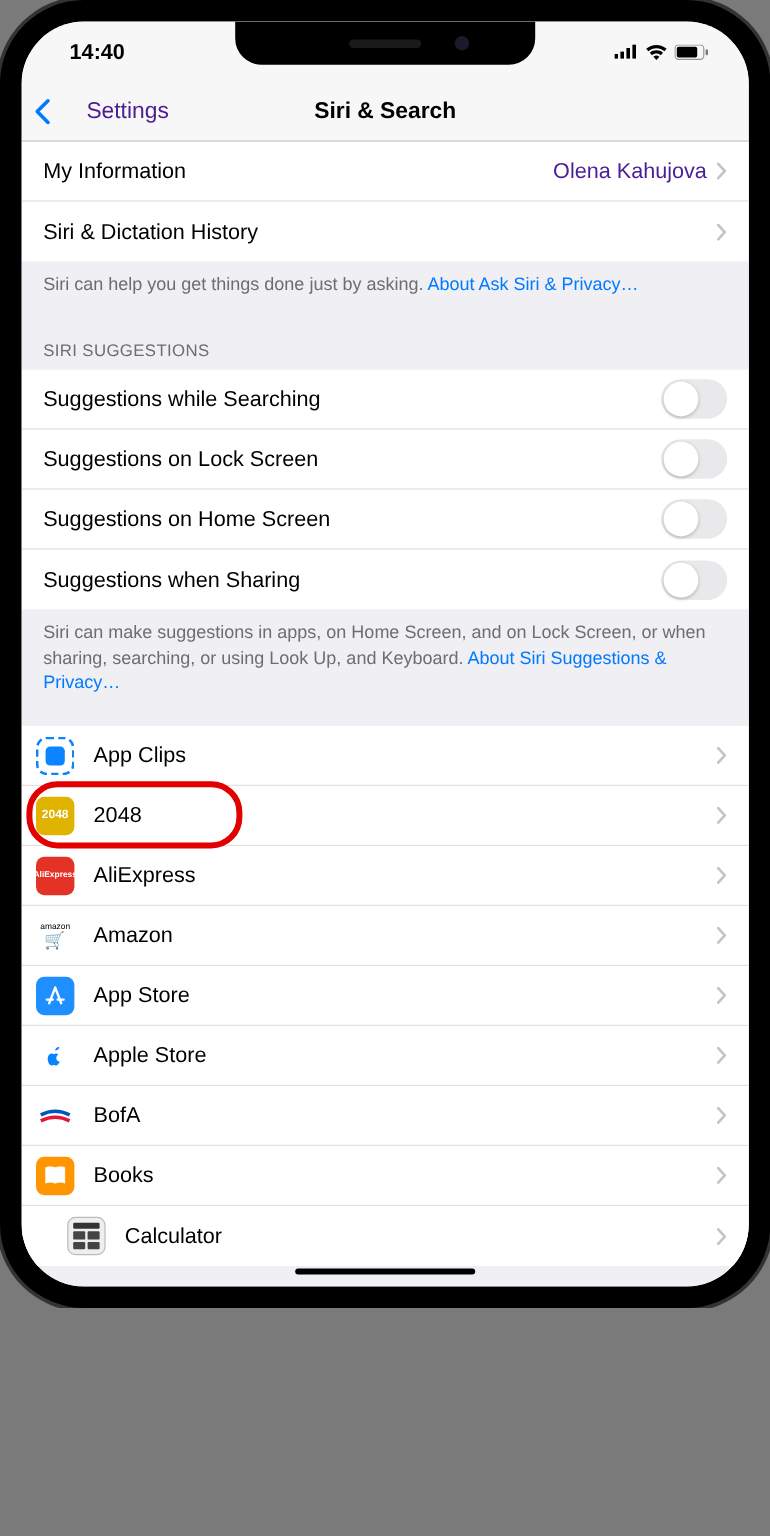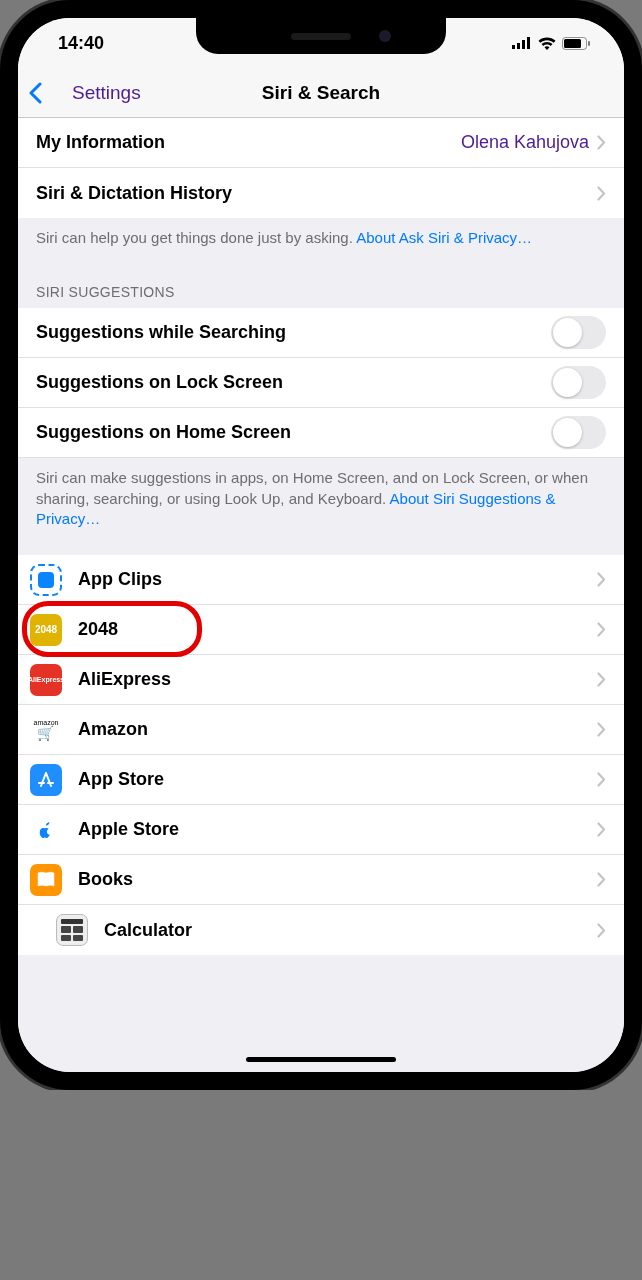--- a/index.html
+++ b/index.html
@@ -14,21 +14,21 @@
   .statusbar { height:50px; display:flex; align-items:center; justify-content:space-between; padding:0 34px 0 40px; background:#f7f7f7; position:relative; z-index:40; }
   .time { font-size:18px; font-weight:600; }
   .sicons { display:flex; align-items:center; gap:6px; }
   .navbar { height:50px; background:#f7f7f7; border-bottom:1px solid #c8c8cc; display:flex; align-items:center; position:relative; }
   .back { display:flex; align-items:center; color:#4c1d95; font-size:19px; padding-left:10px; cursor:pointer;gap:26px; }
   .navtitle { position:absolute; left:0; right:0; text-align:center; font-size:19px; font-weight:600; pointer-events:none; }
   .content { height:calc(100% - 100px); overflow:hidden; background:#efeff4; }
   .group { background:#fff; }
   .row { min-height:50px; display:flex; align-items:center; padding:0 18px; border-bottom:1px solid #e0e0e3; font-size:18px; position:relative; }
   .row.with-icon { padding-left:12px; }
-  .row .label { flex:1;font-weight:bold; }
+  .row .label { flex:1; }
   .row .value { color:#4c1d95; font-size:18px; }
   .chev { margin-left:8px; }
   .footer { padding:10px 18px 14px; font-size:15px; color:#6d6d72; line-height:1.35; background:#efeff4; }
   .footer .link { color:#007aff; }
   .header { padding:22px 18px 8px; font-size:14px; color:#6d6d72; letter-spacing:0.3px; background:#efeff4; }
   .toggle { width:55px; height:33px; background:#e9e9ec; border-radius:17px; position:relative; }
   .toggle::after { content:""; position:absolute; left:2px; top:2px; width:29px; height:29px; background:#fff; border-radius:50%; box-shadow:0 1px 3px rgba(0,0,0,.25); }
   .appicon { width:32px; height:32px; border-radius:7px; margin-right:16px; display:flex; align-items:center; justify-content:center; font-size:11px; font-weight:700; color:#fff; flex-shrink:0; }
   .highlight { position:absolute; border:5px solid #e30000; border-radius:26px; pointer-events:none; z-index:30; }
   .homebar { position:absolute; bottom:10px; left:50%; transform:translateX(-50%); width:150px; height:5px; background:#000; border-radius:3px; z-index:60; }
@@ -116,20 +116,24 @@
           <div class="toggle"></div>
         </div>
         <div class="row">
           <span class="label">Suggestions on Lock Screen</span>
           <div class="toggle"></div>
         </div>
         <div class="row">
           <span class="label">Suggestions on Home Screen</span>
           <div class="toggle"></div>
         </div>
+        <div class="row" style="border-bottom:none">
+          <span class="label">Suggestions when Sharing</span>
+          <div class="toggle"></div>
+        </div>
       </div>
       <div class="footer" style="padding-bottom:26px">
         <span>Siri can make suggestions in apps, on Home Screen, and on Lock Screen, or when sharing, searching, or using Look Up, and Keyboard. </span><span class="link">About Siri Suggestions &amp; Privacy…</span>
       </div>
 
       <div class="group" id="apps-group">
           <div class="row with-icon">
             <div class="appicon ic-appclips"></div>
             <span class="label">App Clips</span>
             <svg class="chev" width="9" height="15" viewBox="0 0 9 15">
@@ -172,20 +176,32 @@
               <path d="M1.5 1.5 L7 7.5 L1.5 13.5" stroke="#c4c4c7" stroke-width="2.2" fill="none" stroke-linecap="round" stroke-linejoin="round"></path>
             </svg>
           </div>
           <div class="row with-icon">
             <div class="appicon ic-apple">
               <svg width="16" height="18" viewBox="0 0 16 18">
                 <path d="M8 4.5c.3 0 1.5-.1 2.5-1.1.7-.7.9-1.7.9-2.2-1 0-2.1.6-2.7 1.3-.6.7-.8 1.5-.7 2zm3.9 9.1c-.5 1.1-1 1.7-1.6 2.5-.9 1.1-2 .9-2.6.6-.6-.3-1.2-.3-1.8 0-.8.4-1.6.5-2.5-.6-1.8-2.2-2.3-6.2-.5-8.2.9-1 2.1-1.1 2.8-.8.7.3 1.3.3 2 0 .9-.4 2-.3 2.9.7-2.5 1.5-2 5 .3 5.8z" fill="#0a84ff"></path>
               </svg>
             </div>
             <span class="label">Apple Store</span>
+            <svg class="chev" width="9" height="15" viewBox="0 0 9 15">
+              <path d="M1.5 1.5 L7 7.5 L1.5 13.5" stroke="#c4c4c7" stroke-width="2.2" fill="none" stroke-linecap="round" stroke-linejoin="round"></path>
+            </svg>
+          </div>
+          <div class="row with-icon">
+            <div class="appicon ic-bofa">
+              <svg width="28" height="18" viewBox="0 0 28 18">
+                <path d="M2 8 Q14 2 26 8" stroke="#0057b8" stroke-width="3" fill="none"></path>
+                <path d="M2 13 Q14 7 26 13" stroke="#e31837" stroke-width="3" fill="none"></path>
+              </svg>
+            </div>
+            <span class="label">BofA</span>
             <svg class="chev" width="9" height="15" viewBox="0 0 9 15">
               <path d="M1.5 1.5 L7 7.5 L1.5 13.5" stroke="#c4c4c7" stroke-width="2.2" fill="none" stroke-linecap="round" stroke-linejoin="round"></path>
             </svg>
           </div>
           <div class="row with-icon">
             <div class="appicon ic-books">
               <svg width="20" height="18" viewBox="0 0 20 18">
                 <path d="M10 2 C7 1 4 1 2 2 L2 15 C4 14 7 14 10 15 C13 14 16 14 18 15 L18 2 C16 1 13 1 10 2 Z M10 2 L10 15" fill="#fff" stroke="#fff" stroke-width="0.5"></path>
               </svg>
             </div>

